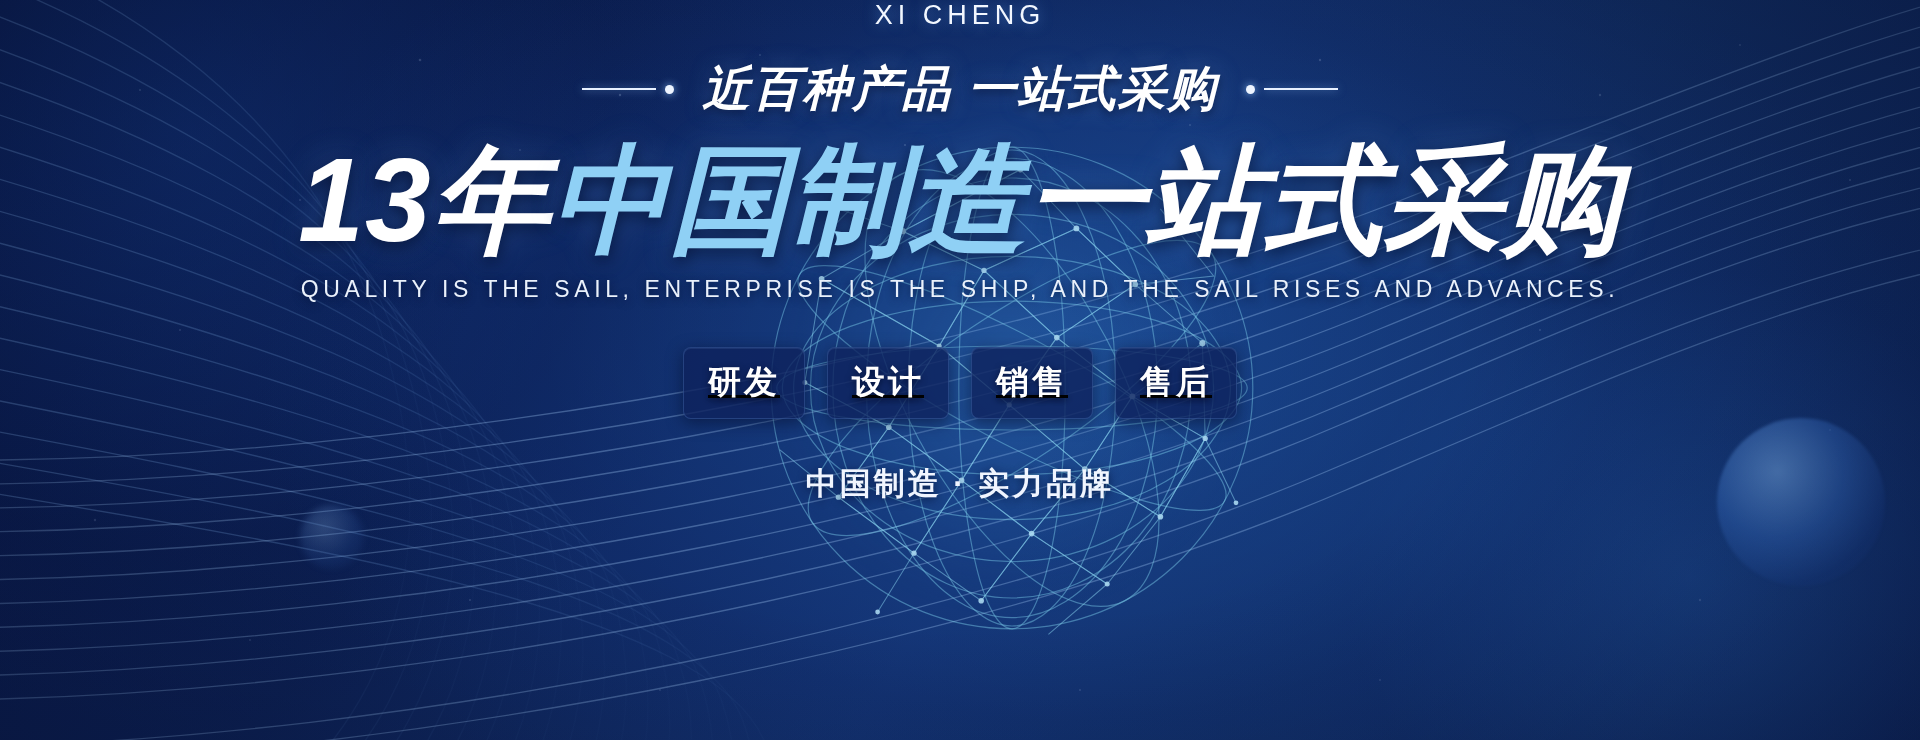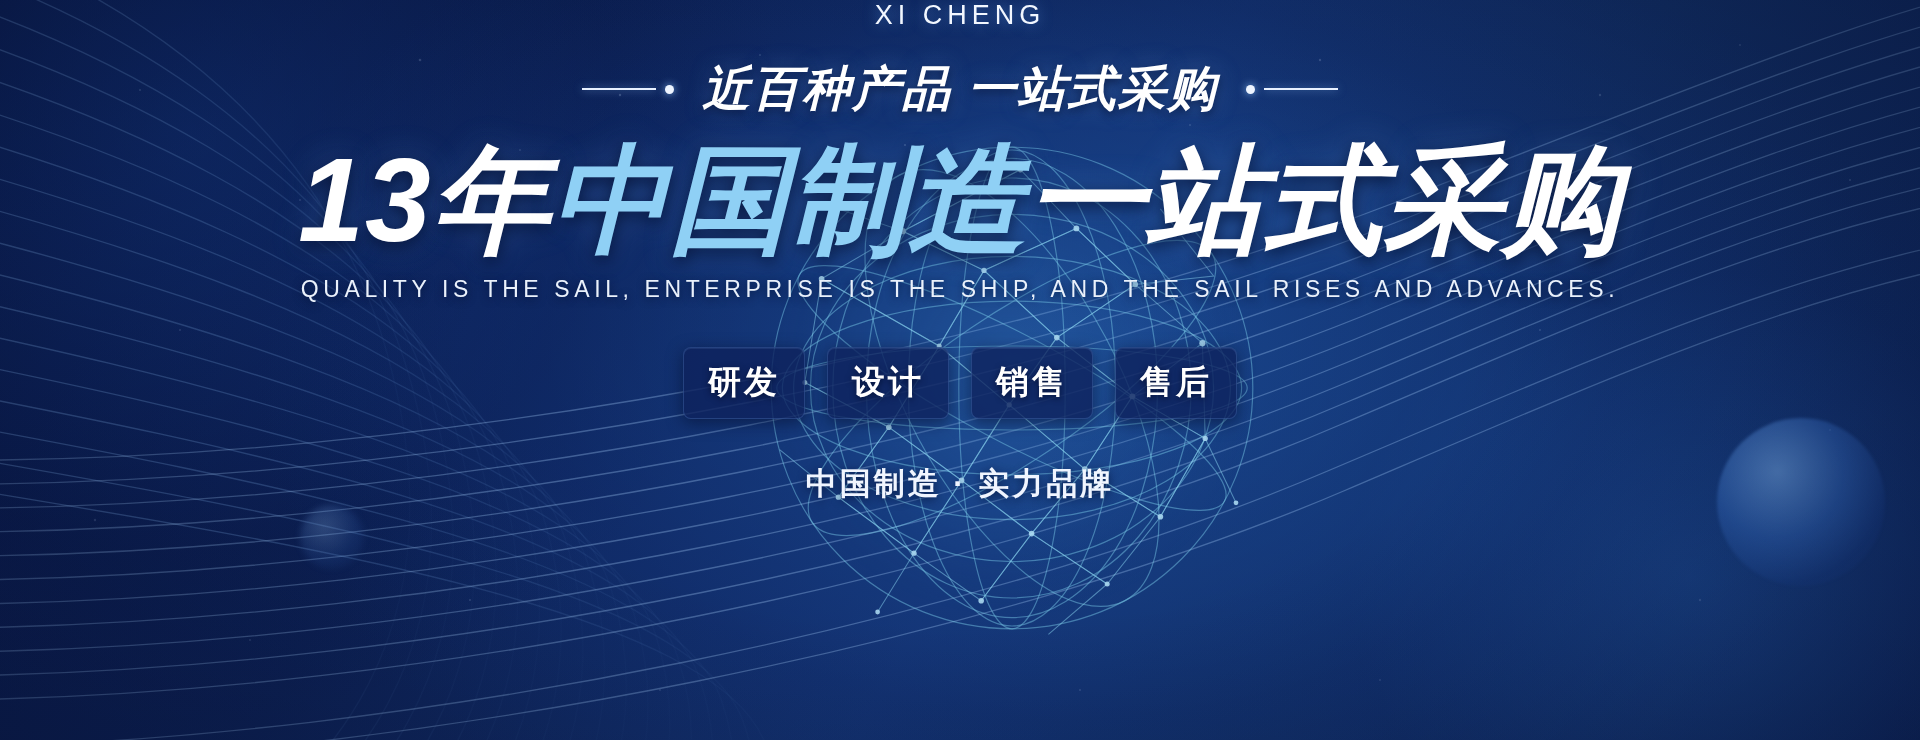--- a/index.html
+++ b/index.html
@@ -125,20 +125,21 @@
     letter-spacing:4.6px;
     color:#eaf1fb;
     white-space:nowrap;
     text-shadow:0 2px 8px rgba(4,16,52,.85);
   }
 
   .pills {
     margin-top:44px;
     display:flex;
     gap:22px;
+    text-decoration:underline;
   }
   .pill {
     min-width:120px;
     padding:12px 24px 13px;
     border-radius:8px;
     background:rgba(14,34,92,.80);
     border:1px solid rgba(120,170,240,.22);
     color:#ffffff;
     font-size:33px;
     font-weight:700;

